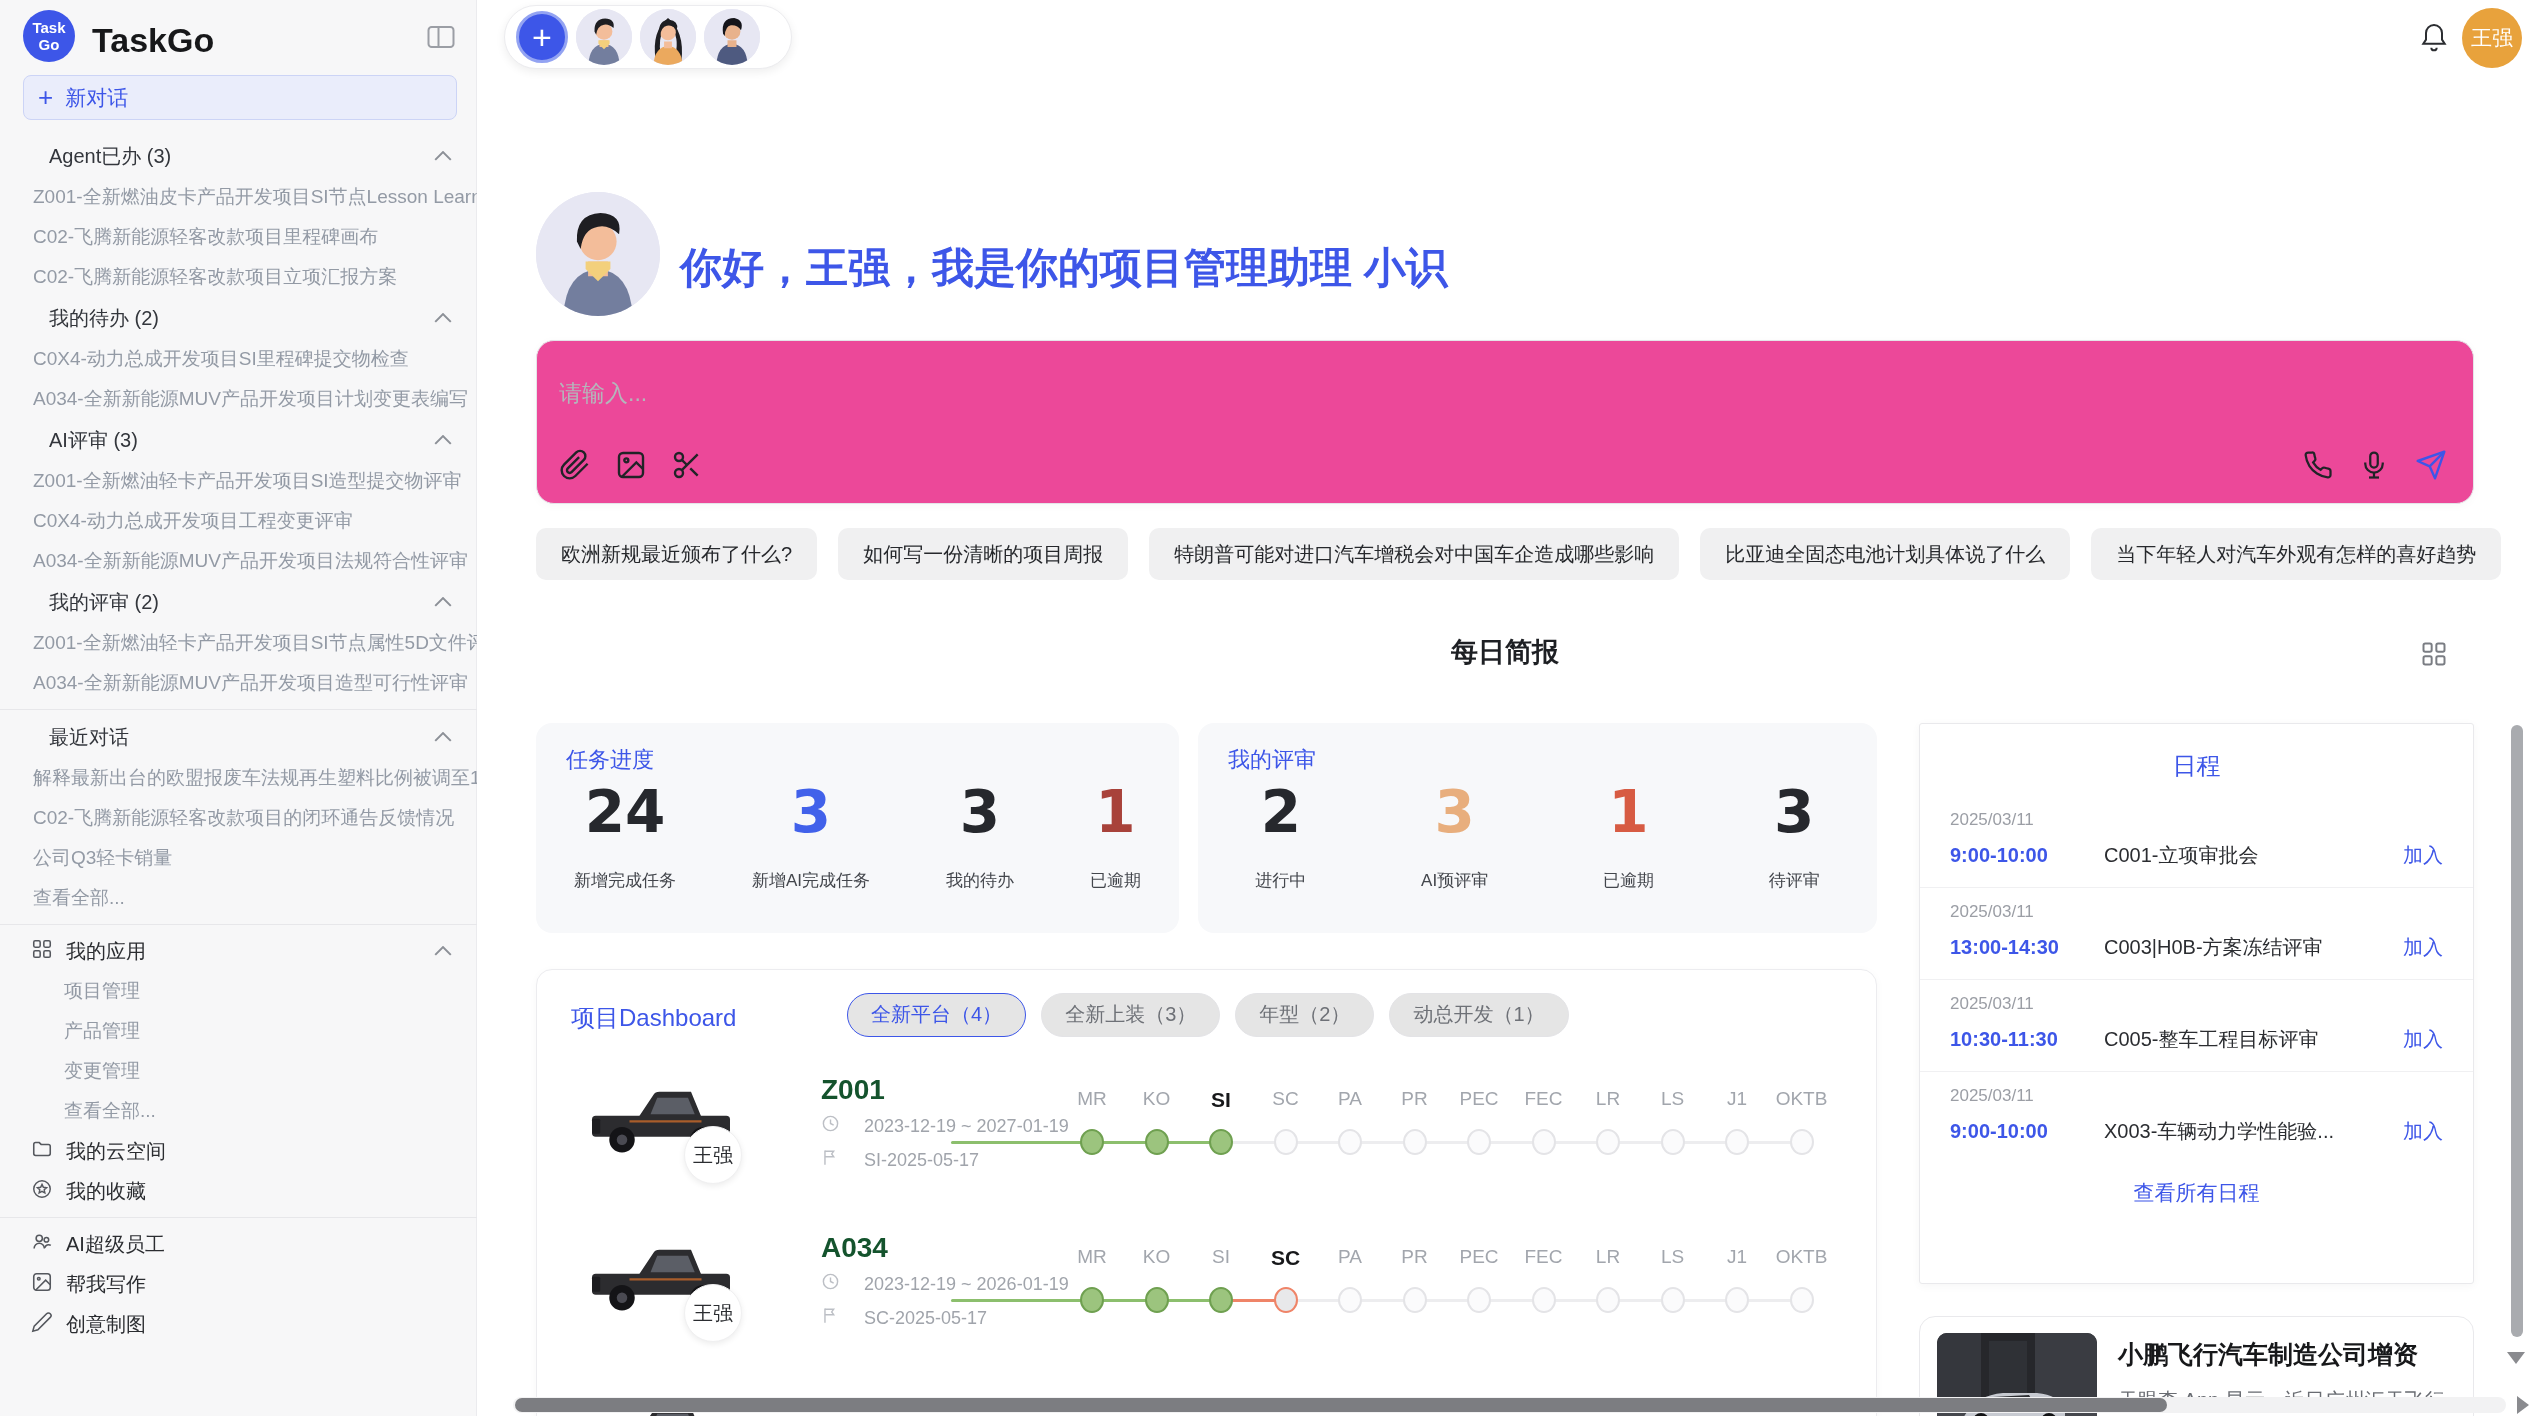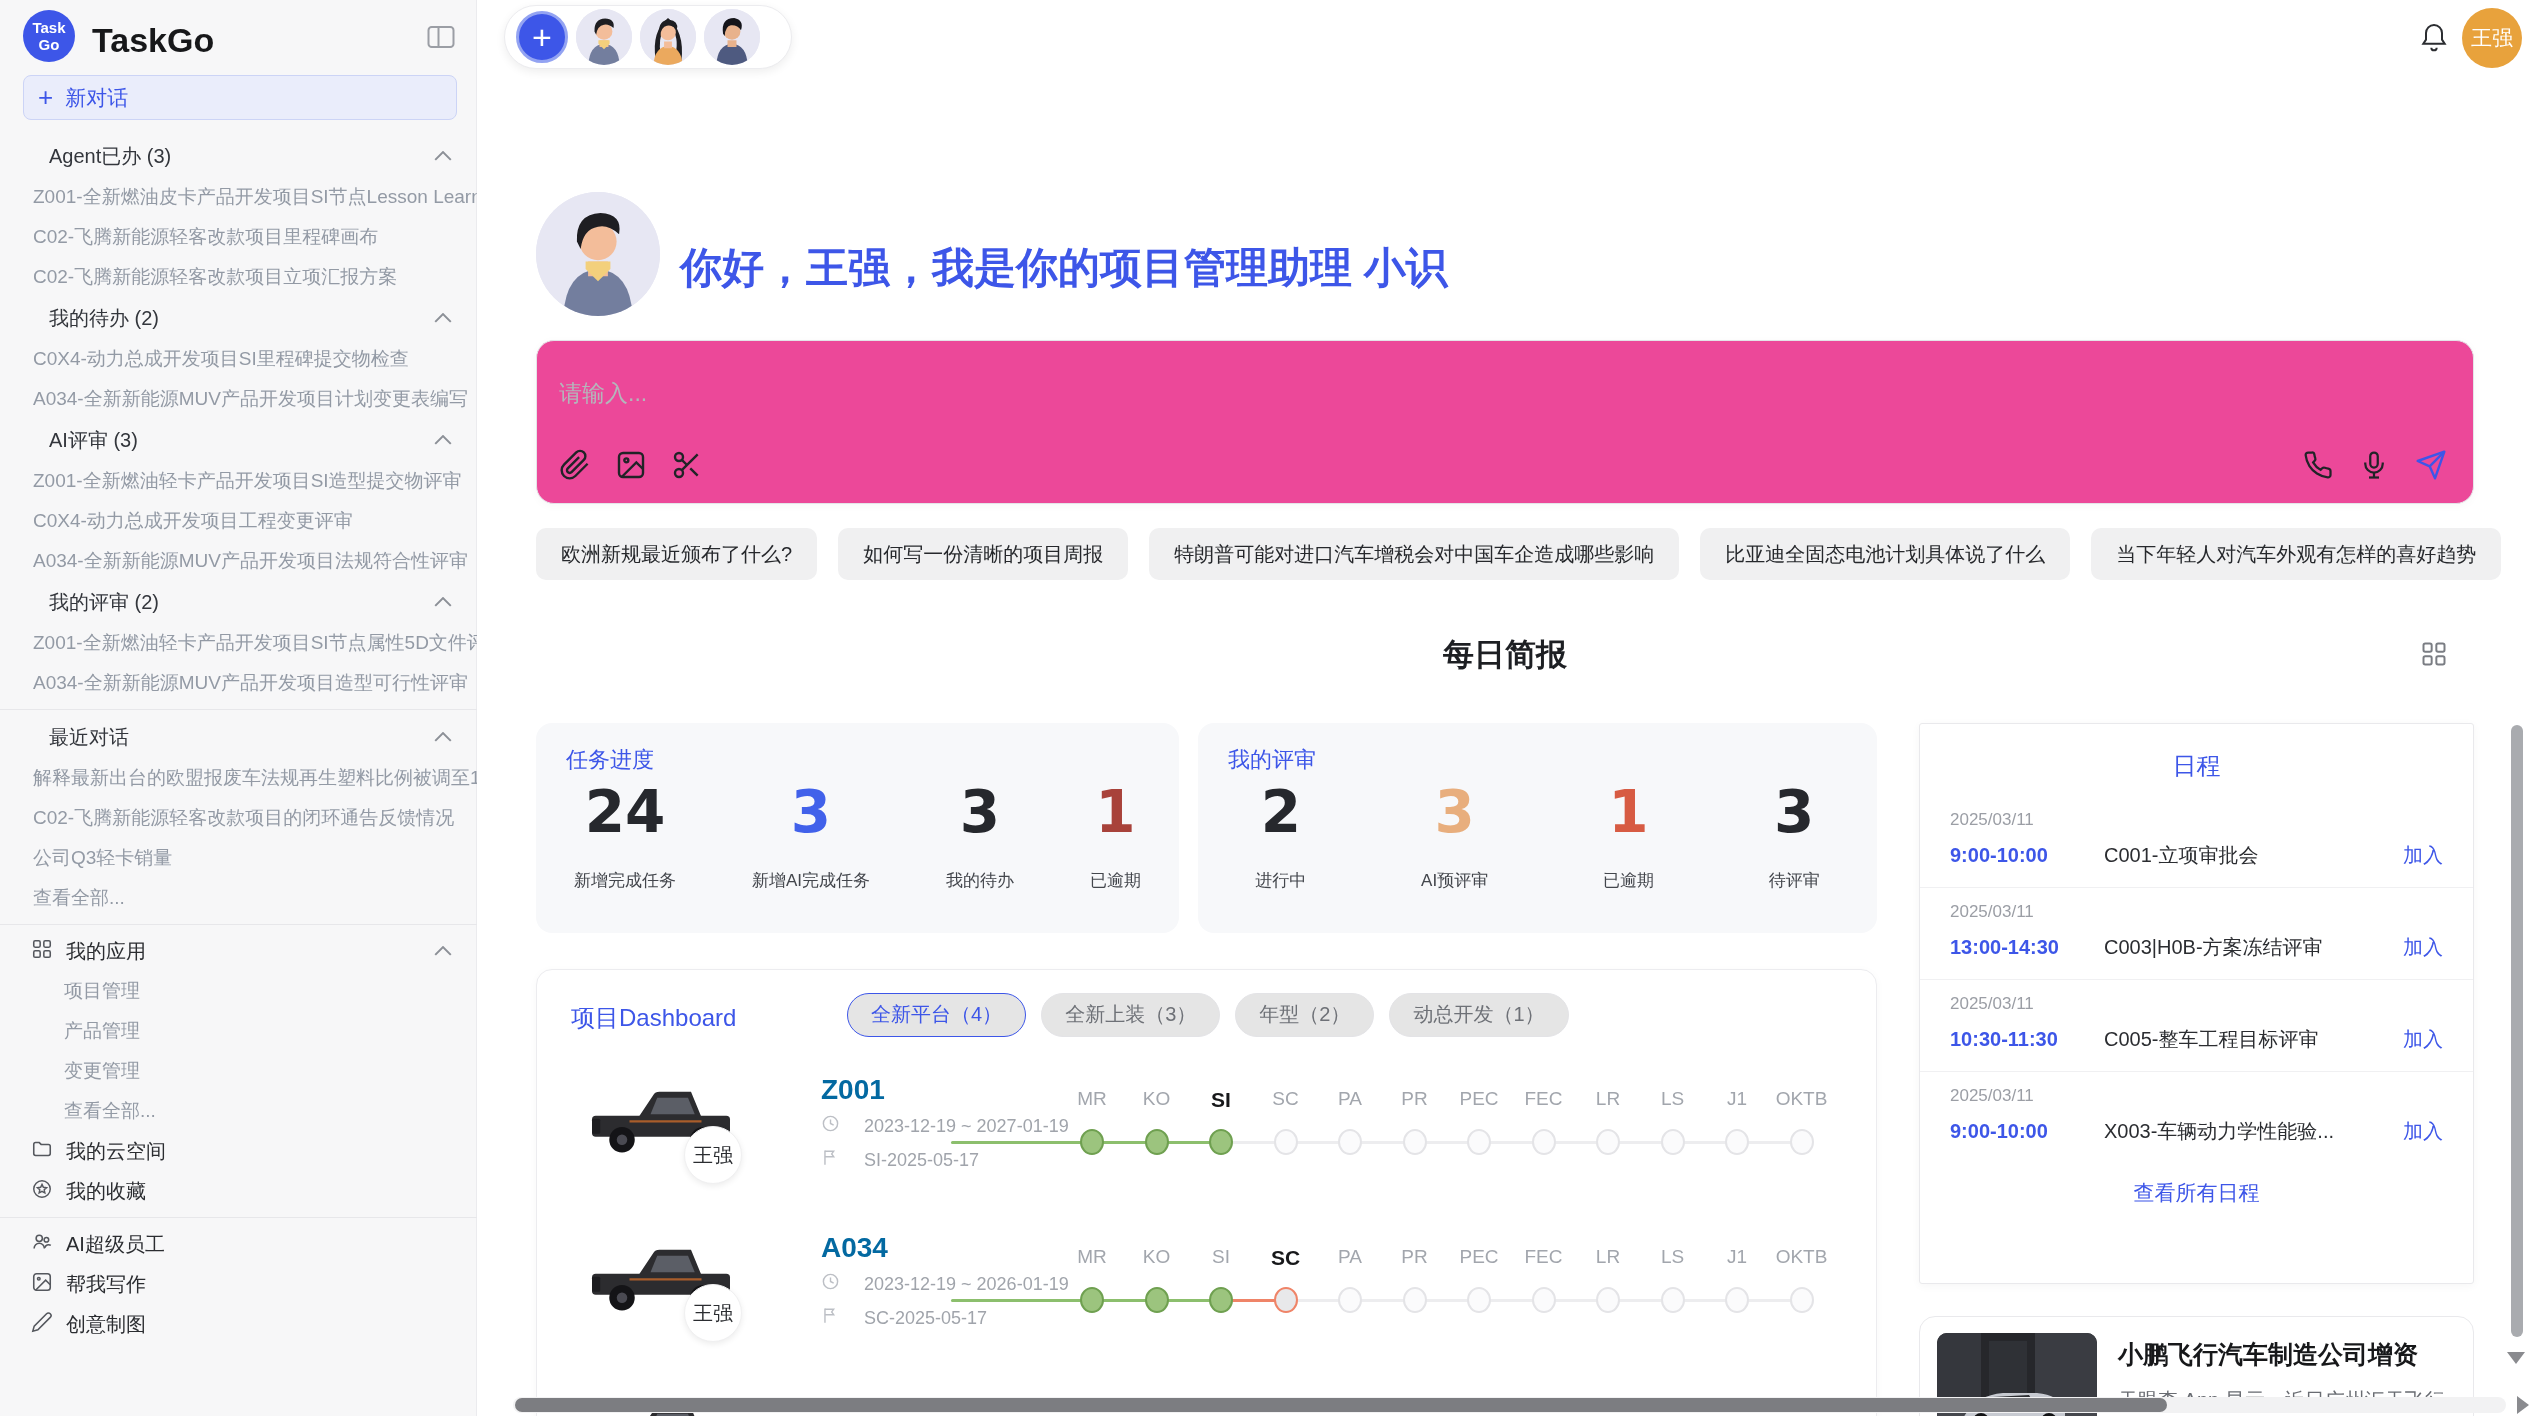--- a/index.html
+++ b/index.html
@@ -58,21 +58,21 @@
   .input-card input::placeholder { color:#b4b6bb; }
   .in-icons-l { position:absolute; left:22px; bottom:18px; display:flex; gap:24px; color:#212327; }
   .in-icons-r { position:absolute; right:26px; bottom:18px; display:flex; gap:26px; align-items:center; color:#212327; }
   .in-icons-l svg, .in-icons-r svg { cursor:pointer; }
 
   #chips { position:absolute; left:59px; top:528px; display:flex; gap:21px; }
   .chip { height:52px; line-height:52px; padding:0 25px; border-radius:10px; background:#f0f0f1;
     font-size:20px; color:#26282c; white-space:nowrap; cursor:pointer; }
 
   .brief-title { position:absolute; left:59px; top:634px; width:1938px; text-align:center;
-    font-size:31px; font-weight:700; color:#1d1f23; }
+    font-size:27px; font-weight:700; color:#1d1f23; }
   .brief-grid { position:absolute; left:1943px; top:640px; width:28px; height:28px; color:#7a7d83; cursor:pointer; }
 
   .stat-card { position:absolute; top:723px; height:210px; background:#f7f8fa; border-radius:16px; }
   #stat-card-1 { left:59px;  width:643px; }
   #stat-card-2 { left:721px; width:679px; }
   .stat-card .sc-title { position:absolute; left:30px; top:22px; font-size:22px; color:#3d56e8; }
   .stat-row { position:absolute; left:0; top:58px; width:100%; display:flex; justify-content:space-around; }
   .stat { display:flex; flex-direction:column; align-items:center; }
   .stat-num { font-size:58px; font-weight:600; line-height:1.1; font-family:"DejaVu Sans",sans-serif; }
   .stat-label { margin-top:24px; font-size:17px; color:#43464c; }
@@ -96,21 +96,21 @@
     background:#fff; border:1px solid #ececef; box-shadow:0 2px 10px rgba(0,0,0,.03); overflow:hidden; }
   .dash-title { position:absolute; left:34px; top:32px; font-size:24px; color:#3d56e8; }
   #dash-tabs { position:absolute; left:310px; top:23px; display:flex; gap:15px; }
   .tab { height:44px; line-height:41px; padding:0 23px; border-radius:22px; border:1.5px solid #e3e3e6;
     color:#6e7177; font-size:20px; background:#e5e5e5; cursor:pointer; white-space:nowrap; }
   .tab.active { border-color:#3d56e8; color:#3d56e8; }
   .proj-img { position:absolute; left:49px; width:150px; height:84px; }
   .proj-badge { position:absolute; left:147px; width:58px; height:58px; border-radius:50%; background:#fff;
     border:1px solid #f0f0f1; box-shadow:0 2px 6px rgba(0,0,0,.08); display:flex; align-items:center;
     justify-content:center; font-size:20px; color:#2b2d31; }
-  .proj-name { position:absolute; left:284px; font-size:28px; font-weight:700; color:#0369a1; }
+  .proj-name { position:absolute; left:284px; font-size:28px; font-weight:700; color:#14532d; }
   .proj-meta { position:absolute; left:284px; display:flex; align-items:center; gap:24px;
     font-size:18px; color:#a0a4ab; }
   .proj-meta svg { color:#bcbfc5; }
   .ms-seg { position:absolute; height:3px; border-radius:2px; }
   .ms-dot { position:absolute; width:24px; height:26px; border-radius:50%; }
   .ms-dot.done    { background:#9cc47e; border:2px solid #6fa050; }
   .ms-dot.pending { background:#fbfbfc; border:2px solid #e4e4e7; }
   .ms-dot.alert   { background:#e8e8ea; border:2px solid #ef8468; }
   .ms-label { position:absolute; width:90px; text-align:center; font-size:19px; color:#a2a6ad; }
   .ms-label.cur { color:#17181a; font-weight:700; font-size:21px; }

